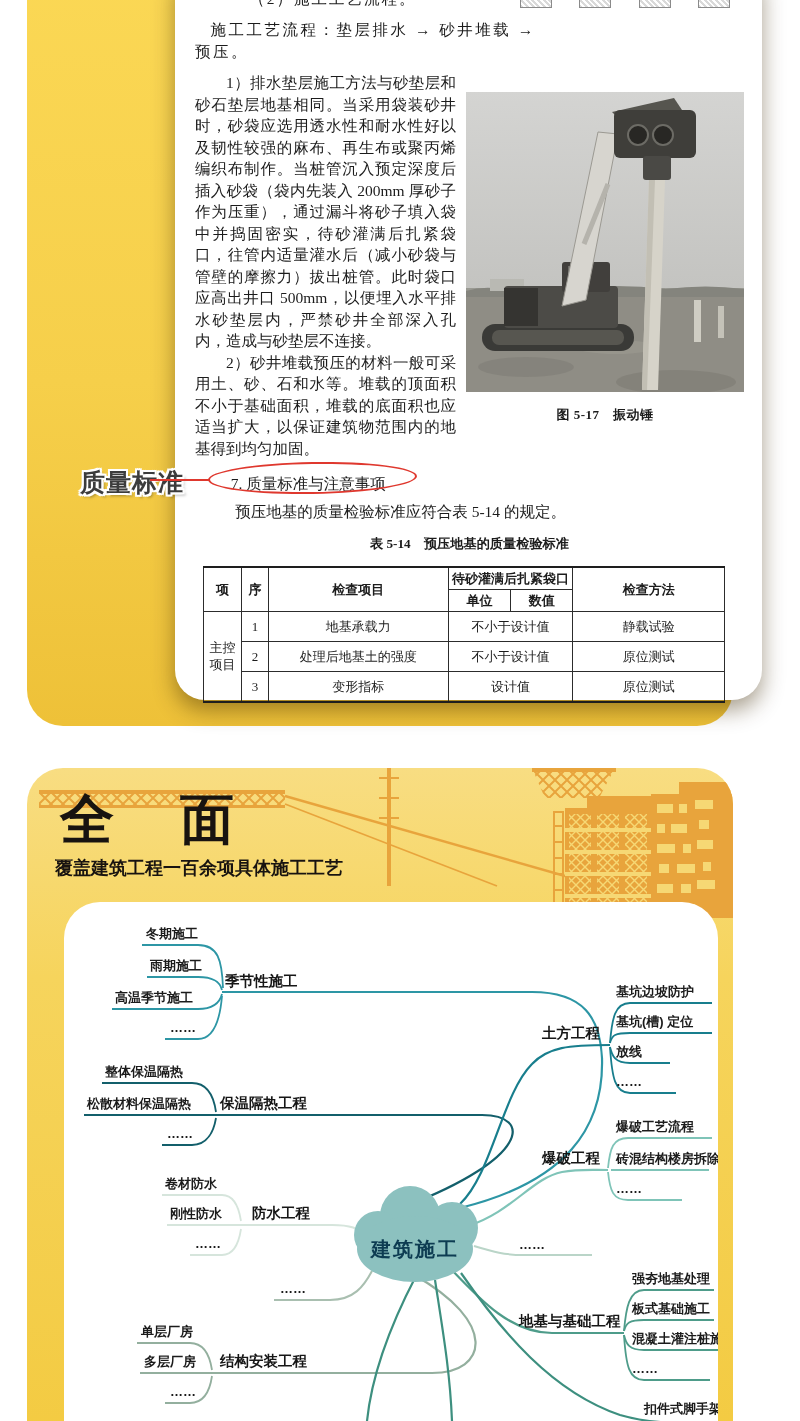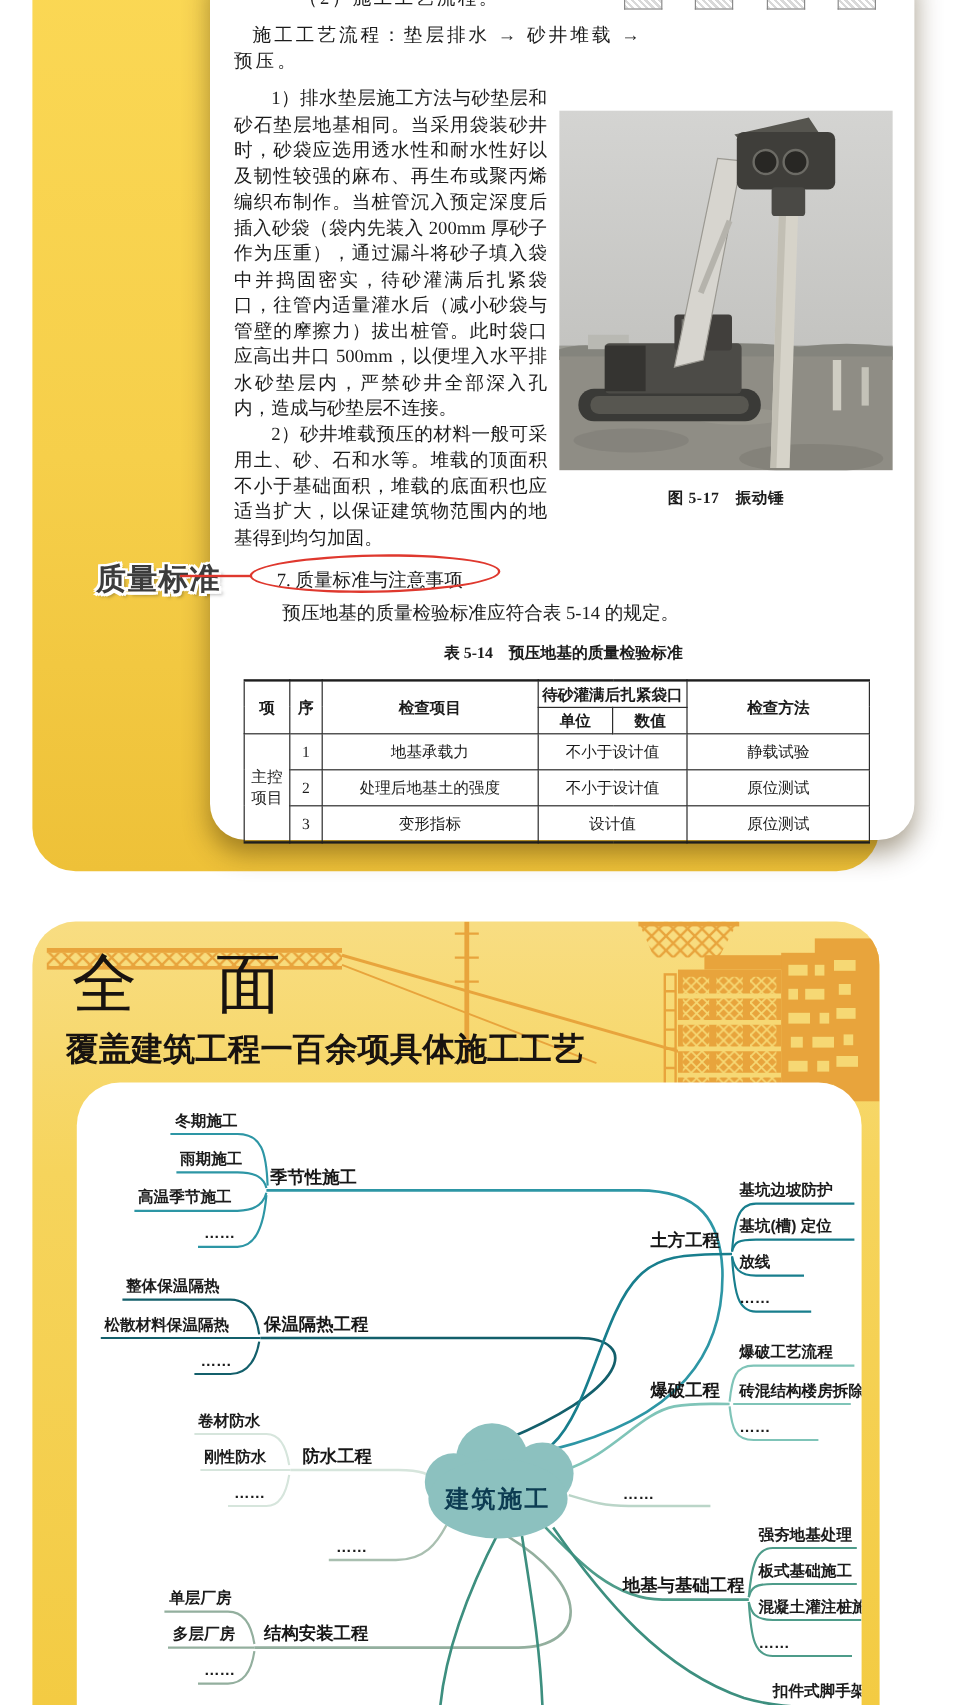--- a/index.html
+++ b/index.html
@@ -43,23 +43,23 @@
     letter-spacing:1px;
     text-shadow:-2px -2px 0 #fff,2px -2px 0 #fff,-2px 2px 0 #fff,2px 2px 0 #fff,0 2px 0 #fff,2px 0 0 #fff,0 -2px 0 #fff,-2px 0 0 #fff,3px 3px 3px rgba(0,0,0,.35);margin-left:24px;}
   .anno-line{position:absolute;left:150px;top:479px;width:60px;height:0;border-top:2px solid #df382e;}
   .anno-ellipse{position:absolute;left:208px;top:462px;width:205px;height:28px;
     border:2px solid #df382e;border-radius:50%;transform:rotate(-1deg);pointer-events:none;}
 
   
   .promo-card{position:absolute;left:27px;top:768px;width:706px;height:700px;
     border-radius:36px 36px 0 0;overflow:hidden;
     background:linear-gradient(180deg,#f8dd82 0%,#f6d45c 30%,#f3ca40 100%);}
-  .promo-title{position:absolute;left:33px;top:16px;font-size:54px;font-weight:400;
+  .promo-title{position:absolute;left:33px;top:16px;font-size:54px;font-weight:700;
     color:#181310;letter-spacing:6px;}
-  .promo-sub{position:absolute;left:28px;top:88px;font-size:27px;font-weight:bold;color:#181310;}
+  .promo-sub{position:absolute;left:28px;top:88px;font-size:18px;font-weight:bold;color:#181310;}
   .deco-svg{position:absolute;left:0;top:0;}
   
   .map-panel{position:absolute;left:64px;top:902px;width:654px;height:519px;
     background:#ffffff;border-radius:36px 36px 0 0;overflow:hidden;}
   .map-panel svg{display:block;}
   text.mm-parent{font:bold 14.5px "Liberation Sans","DejaVu Sans",sans-serif;fill:#161616;stroke:none;}
   text.mm-child{font:bold 13px "Liberation Sans","DejaVu Sans",sans-serif;fill:#1b1b1b;stroke:none;}
   text.mm-center{font:bold 20px "Liberation Sans","DejaVu Sans",sans-serif;fill:#0d3c52;stroke:none;letter-spacing:2px;}
 </style>
 </head>

